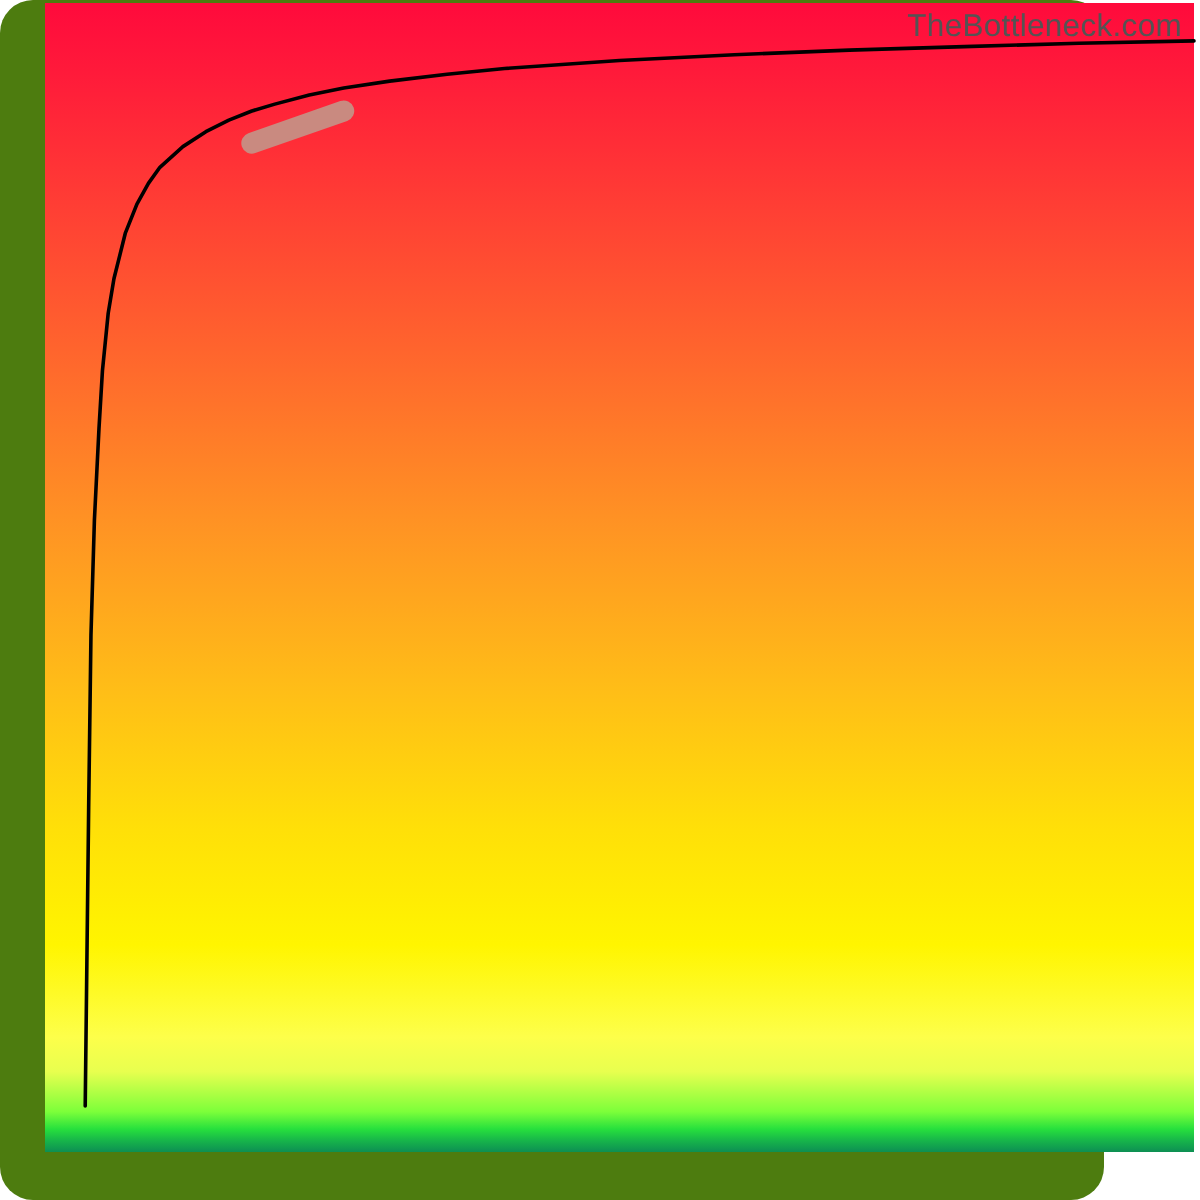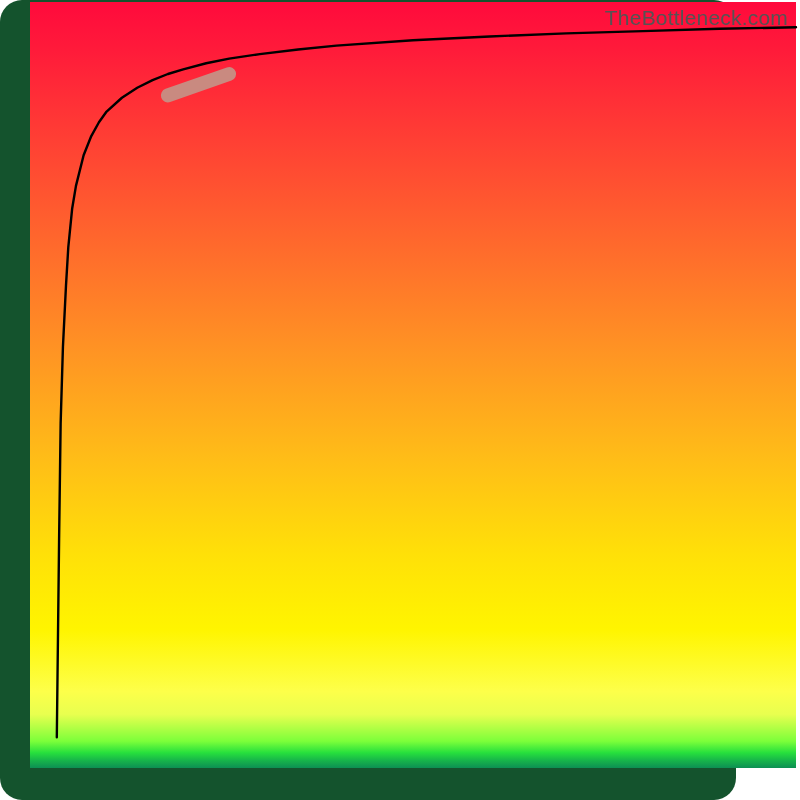--- a/index.html
+++ b/index.html
@@ -11,21 +11,21 @@
     background: #ffffff;
     font-family: Arial, Helvetica, sans-serif;
   }
   
   .frame {
     position: absolute;
     left: 0;
     top: 0;
     width: 736px;
     height: 800px;
-    background: #14532d;
+    background: #4d7c0f;
     box-sizing: border-box;
     border-radius: 22px;
   }
   .plot {
     position: absolute;
     left: 30px;     
     top: 2px;       
     width: 766px;   
     height: 766px;  
     

